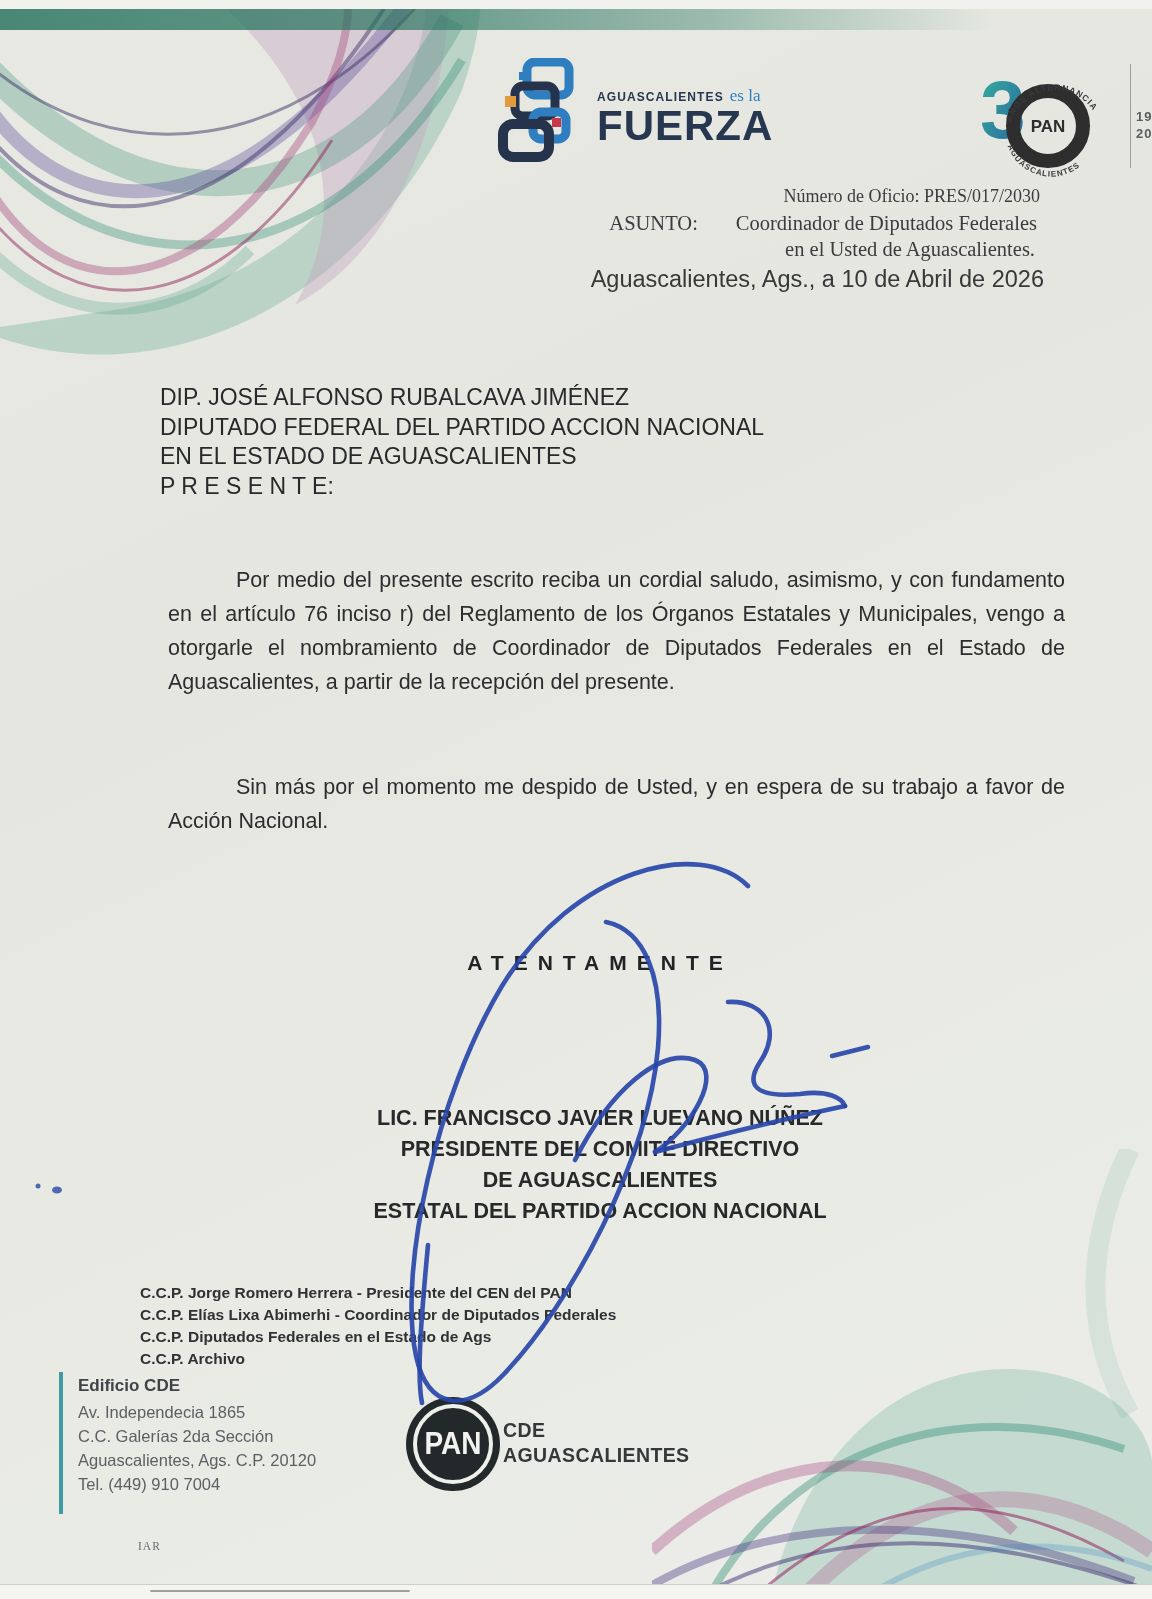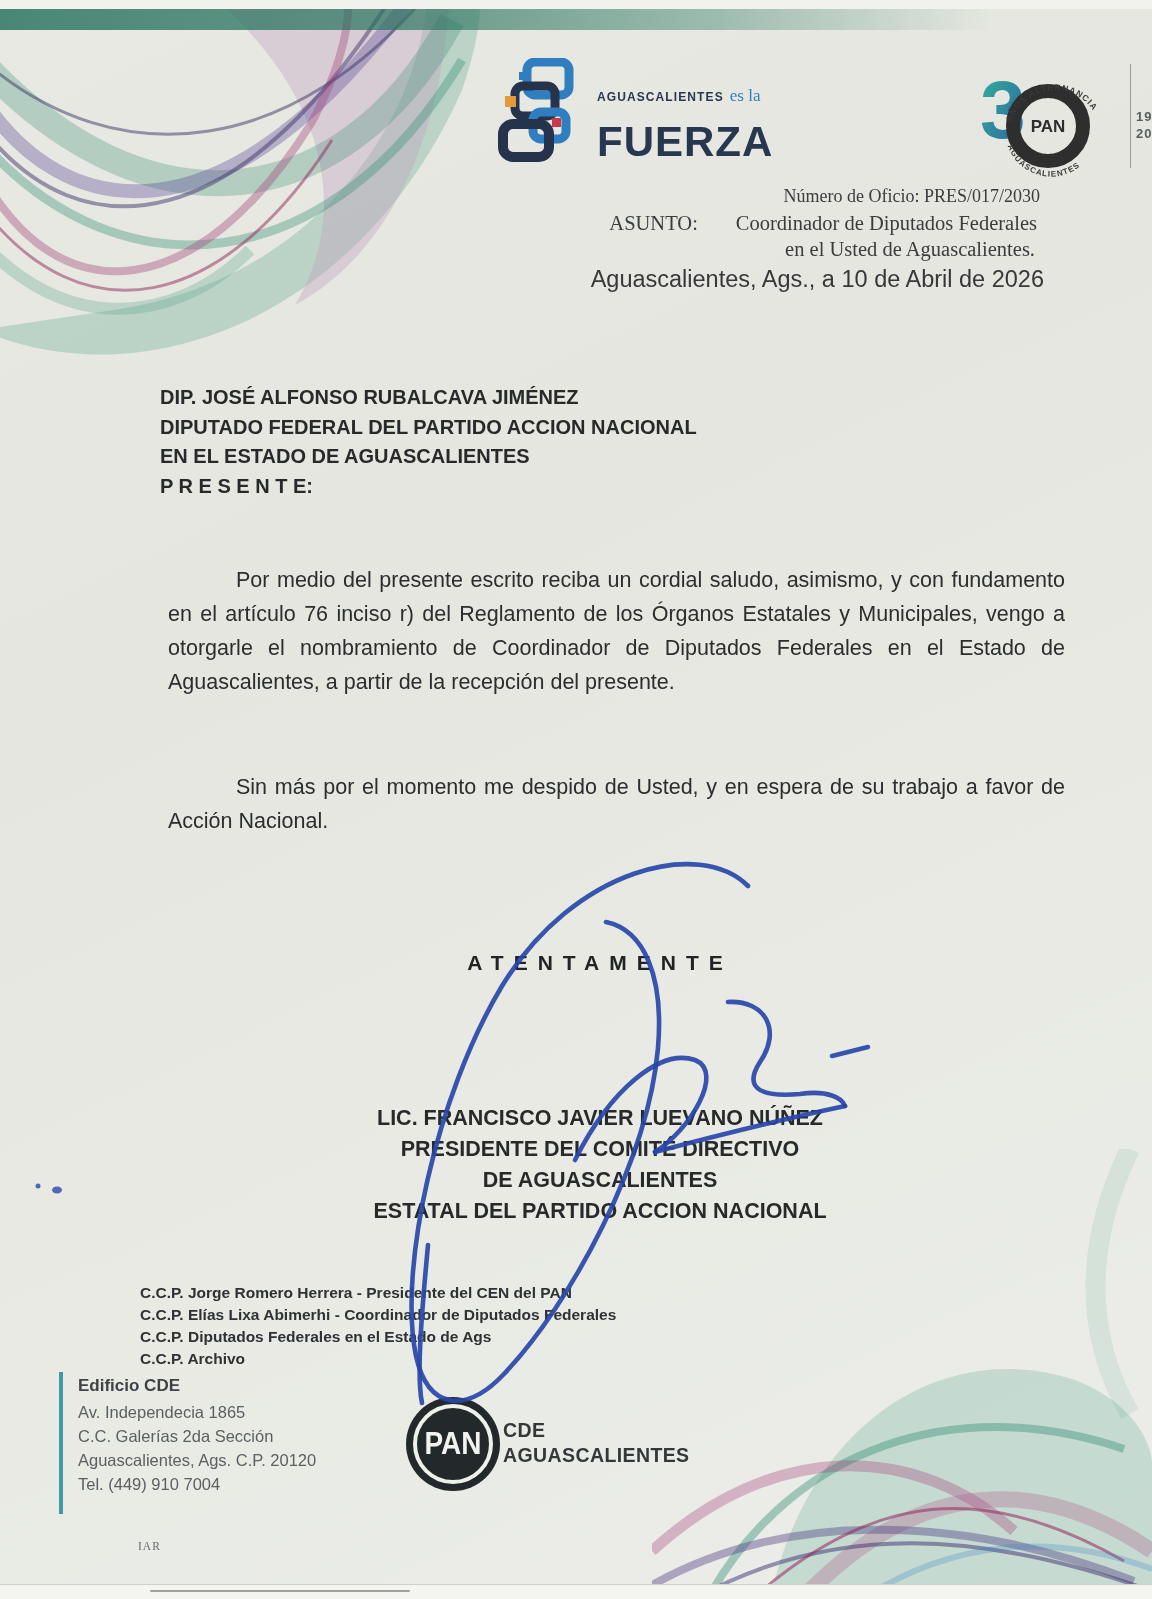--- a/index.html
+++ b/index.html
@@ -14,33 +14,33 @@
   .teal-band{top:9px;left:0;width:992px;height:21px;
     background:linear-gradient(90deg,rgba(38,113,92,.82) 0%,rgba(38,113,92,.68) 40%,rgba(54,126,106,.42) 72%,rgba(54,126,106,0) 100%);}
   .bottom-strip{left:0;top:1584px;width:100%;height:15px;background:#f4f4f1;border-top:1px solid #cfcfc8;}
   .bottom-line{left:150px;top:1590px;width:260px;height:2px;background:rgba(90,92,90,.55);border-radius:2px;}
   
   .brand{top:58px;left:497px;display:flex;align-items:flex-start;gap:8px;}
   .brand-text{padding-top:28px;}
   .brand-row1{display:flex;align-items:baseline;gap:6px;}
   .brand-state{font-size:12px;font-weight:bold;letter-spacing:1.1px;color:#273750;}
   .brand-script{font-family:"Liberation Serif",serif;font-size:17px;color:#2e7fc2;}
-  .brand-word{font-size:42px;font-weight:bold;letter-spacing:1px;color:#273750;line-height:40px;margin-top:16px;}
+  .brand-word{font-size:42px;font-weight:bold;letter-spacing:1px;color:#273750;line-height:40px;margin-top:0;}
   
   .anniv{top:48px;left:972px;}
   .years{top:108px;left:1136px;font-size:13px;font-weight:bold;color:#5a5d60;line-height:17px;letter-spacing:1px;}
   .years-sep{top:64px;left:1130px;width:1px;height:104px;background:#9a9d99;}
   
   .oficio{top:186px;right:112px;font-family:"Liberation Serif",serif;font-size:18px;color:#3b3c3e;}
   .asunto{top:212px;right:115px;font-family:"Liberation Serif",serif;font-size:20.5px;color:#3b3c3e;text-align:right;}
   .asunto .lbl{margin-right:38px;}
   .asunto2{top:238px;right:117px;font-family:"Liberation Serif",serif;font-size:20.5px;color:#3b3c3e;}
   .dateline{top:266px;right:108px;font-size:23.5px;color:#37383a;}
   
-  .recipient{top:383px;left:160px;font-size:20px;font-weight:bold;line-height:29.5px;color:#28292b;}
+  .recipient{top:383px;left:160px;font-size:23px;font-weight:normal;line-height:29.5px;color:#28292b;}
   
   .para{left:168px;width:897px;font-size:21.5px;line-height:34px;text-align:justify;color:#2c2d2f;}
   .p1{top:563px;text-indent:68px;}
   .p2{top:770px;text-indent:68px;}
   .closing{top:951px;left:160px;width:880px;text-align:center;font-size:21px;font-weight:bold;
     letter-spacing:10px;color:#222325;}
   
   .signatory{top:1103px;left:100px;width:1000px;text-align:center;font-size:21.5px;font-weight:bold;line-height:31px;color:#28292b;}
   
   .ccp{top:1282px;left:140px;font-size:15.5px;font-weight:bold;line-height:22px;color:#303134;}

